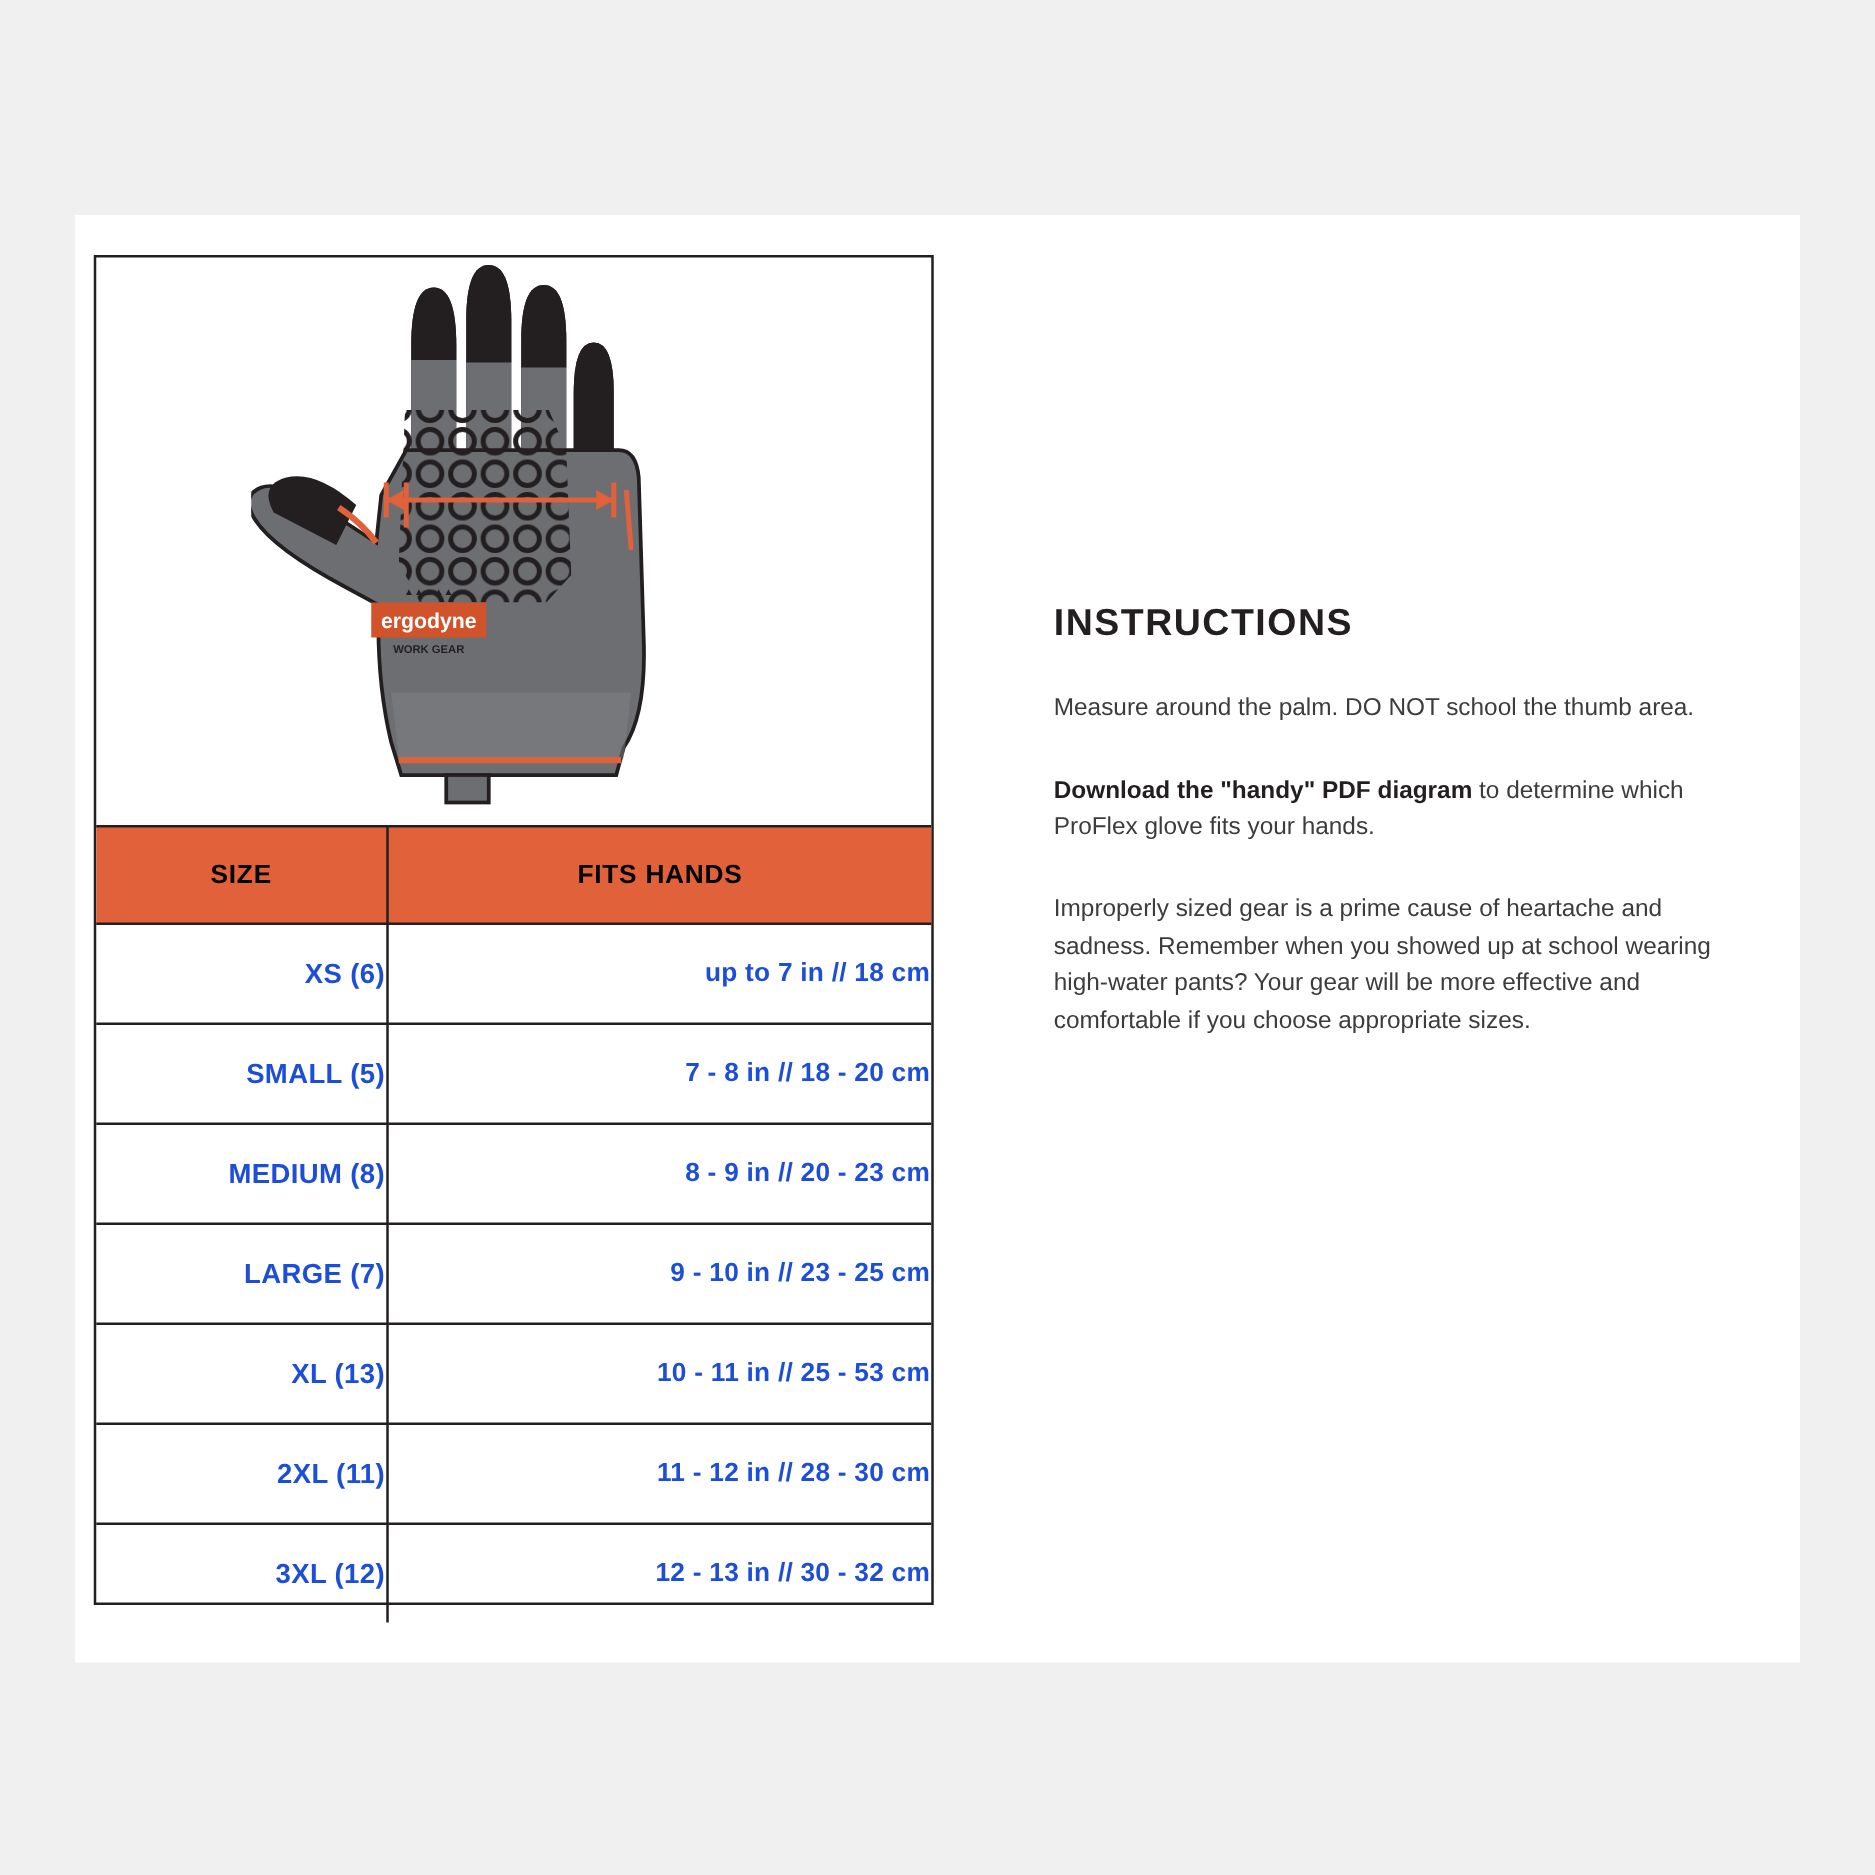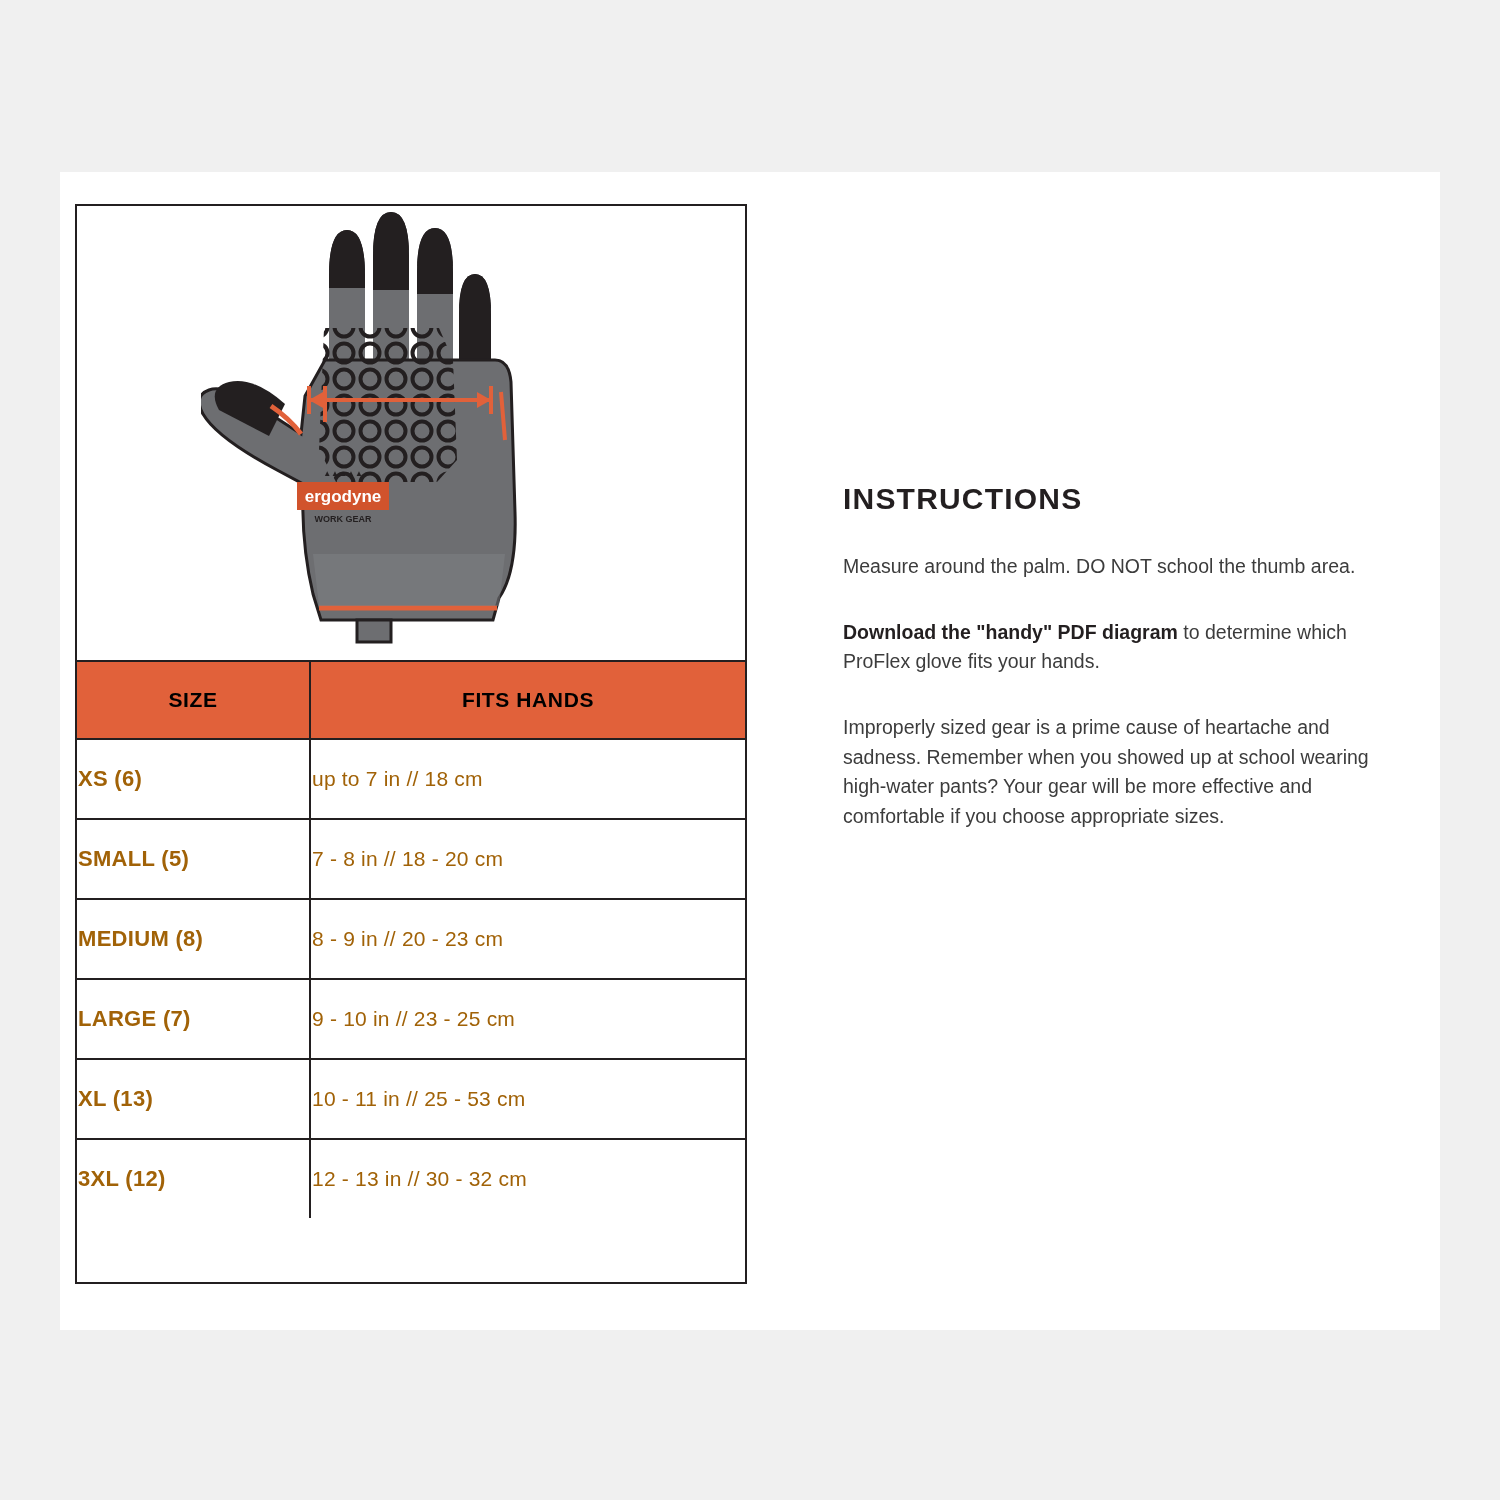--- a/index.html
+++ b/index.html
@@ -73,36 +73,36 @@
     height: 74px;
     border: 2px solid #231f20;
     text-align: center;
     font-family: "Liberation Sans", sans-serif;
   }
   table.size-table th:first-child { border-left: none; }
   table.size-table th:last-child { border-right: none; }
   table.size-table td {
     height: 76px;
     border: 2px solid #231f20;
-    text-align: left;
-    color: #a16207;
+    text-align: right;
+    color: #1d4ed8;
     font-family: "Liberation Sans", sans-serif;
   }
   table.size-table td:first-child { border-left: none; }
   table.size-table td:last-child { border-right: none; }
   table.size-table tbody tr:last-child td { border-bottom: none; }
   .col-size { width: 230px; }
   td.size-cell {
     font-size: 22px;
     font-weight: bold;
     letter-spacing: 0.3px;
   }
   td.fits-cell {
     font-size: 21px;
-    font-weight: normal;
+    font-weight: bold;
     letter-spacing: 0.2px;
   }
 
   
   .instructions {
     position: absolute;
     left: 735px;
     top: 310px;
     width: 560px;
     margin-left: 48px;
@@ -242,20 +242,24 @@
           </tr>
           <tr>
             <td class="size-cell">LARGE (7)</td>
             <td class="fits-cell">9 - 10 in // 23 - 25 cm</td>
           </tr>
           <tr>
             <td class="size-cell">XL (13)</td>
             <td class="fits-cell">10 - 11 in // 25 - 53 cm</td>
           </tr>
           <tr>
+            <td class="size-cell">2XL (11)</td>
+            <td class="fits-cell">11 - 12 in // 28 - 30 cm</td>
+          </tr>
+          <tr>
             <td class="size-cell">3XL (12)</td>
             <td class="fits-cell">12 - 13 in // 30 - 32 cm</td>
           </tr>
         </tbody>
       </table>
     </div>
 
     <div class="instructions">
       <h2>INSTRUCTIONS</h2>
       <p>Measure around the palm. DO NOT school the thumb area.</p>

